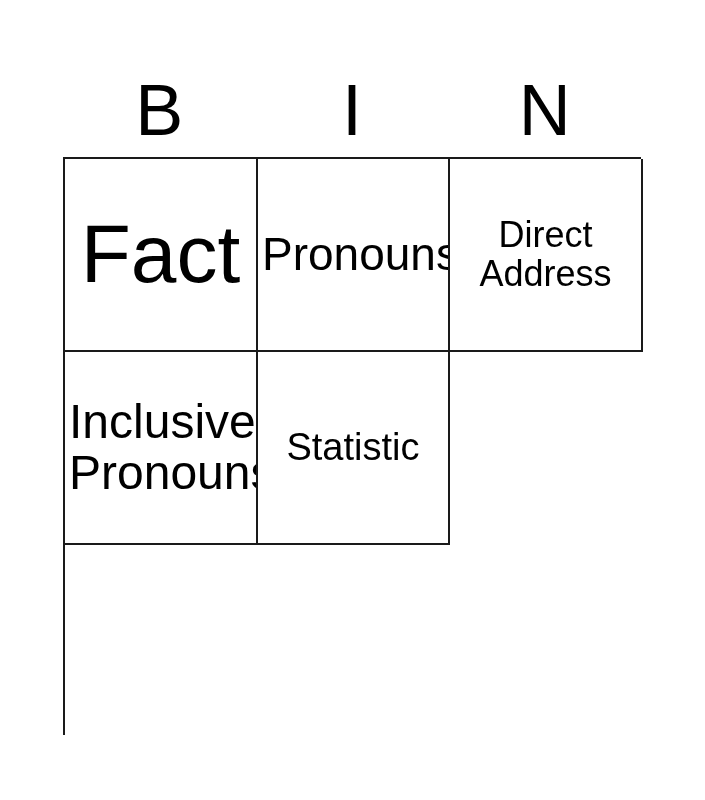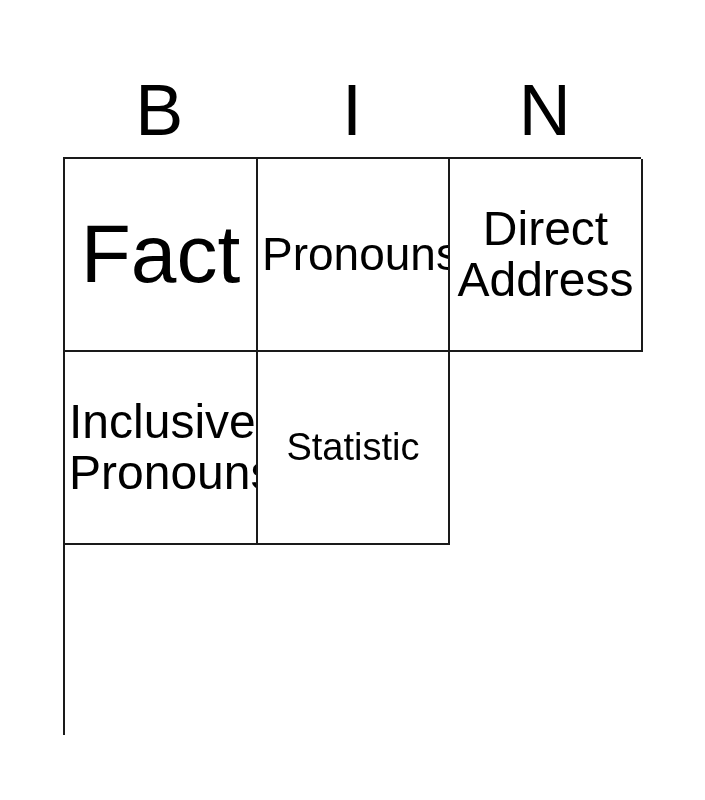--- a/index.html
+++ b/index.html
@@ -66,21 +66,21 @@
   .cell-text {
     display: block;
     width: 100%;
     line-height: 1.06;
     font-weight: 400;
     color: #000000;
     white-space: pre-line;
   }
   .fs-xxl { font-size: 82px; }
   .fs-xl  { font-size: 46px; }
-  .fs-lg  { font-size: 48px; }
+  .fs-lg  { font-size: 36px; }
   .fs-md  { font-size: 48px; }
   .fs-sm  { font-size: 38px; }
   .fs-xs  { font-size: 34px; }
   .fs-xxs { font-size: 23px; }
 </style>
 </head>
 <body>
 
 <div id="bingo-card">
 

